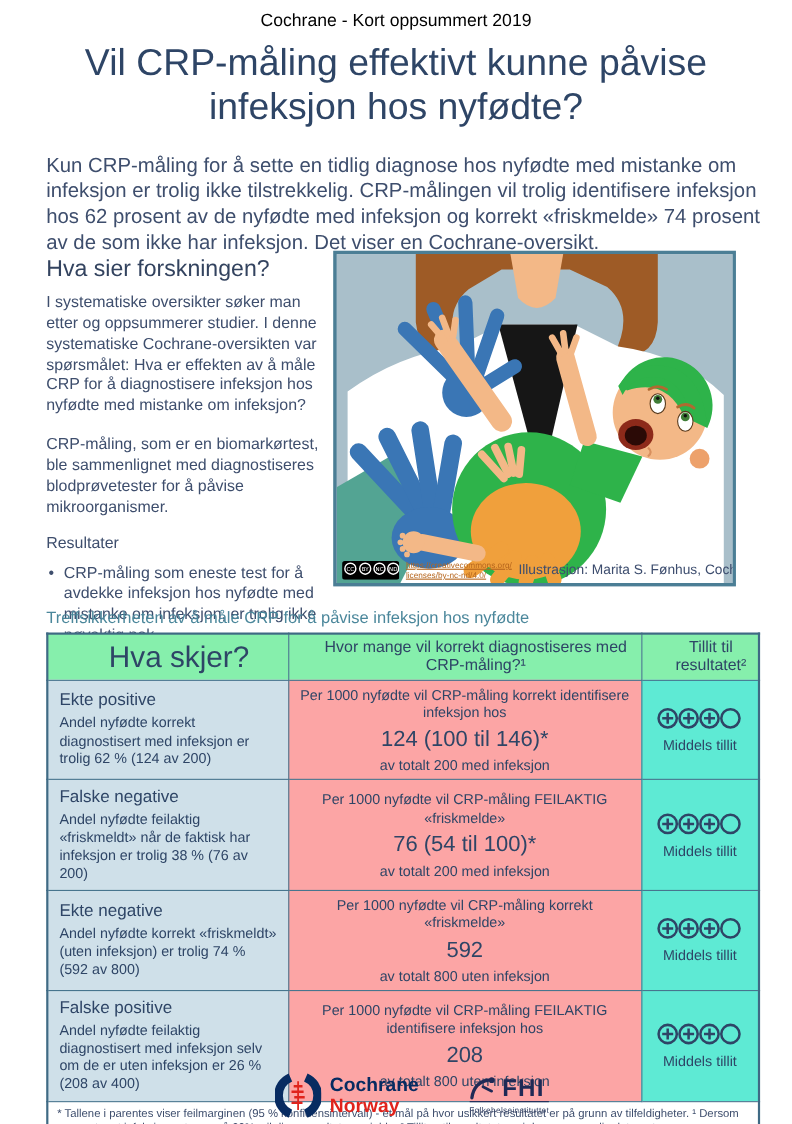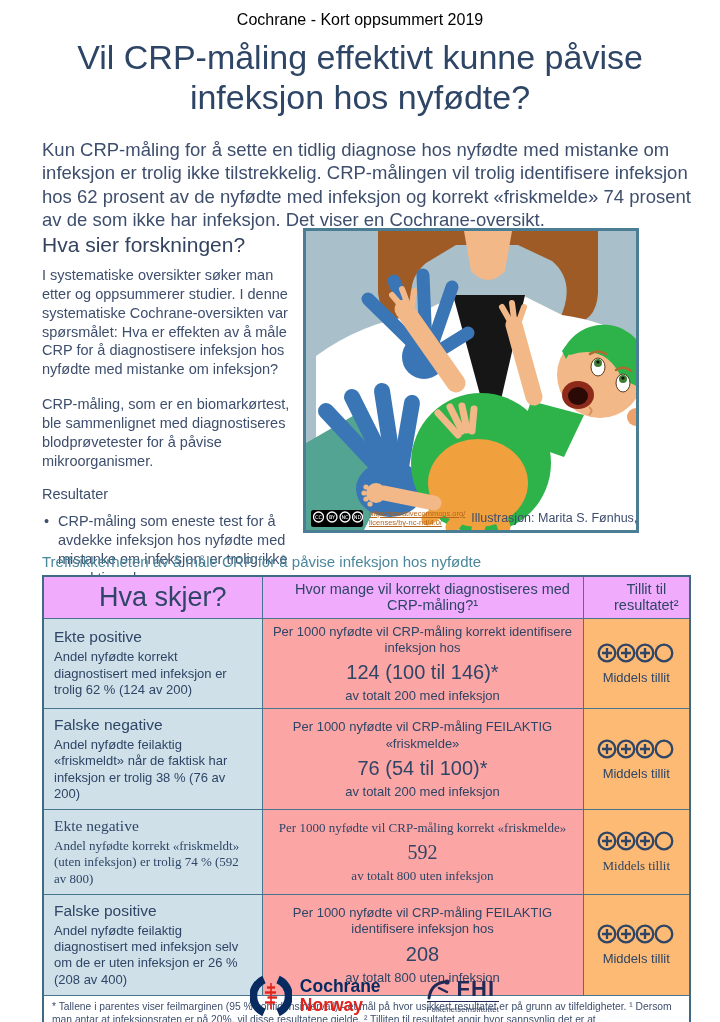--- a/index.html
+++ b/index.html
@@ -15,52 +15,52 @@
             font-size:18.5px; line-height:1.27; color:#3e4e6d; }
 
   .research { position:absolute; top:233px; left:42px; width:262px; }
   .research h2 { font-size:21px; font-weight:400; color:#33435f; margin-bottom:9px; }
   .research p  { font-size:14.5px; line-height:1.3; margin-bottom:16px; }
   .research .results-label { font-size:14.5px; margin-bottom:10px; }
   .research ul { list-style:none; }
   .research li { font-size:14.5px; line-height:1.3; padding-left:16px; position:relative; }
   .research li::before { content:"•"; position:absolute; left:2px; }
 
-  .illustration { position:absolute; top:228px; left:303px; width:336px; height:305px;
+  .illustration { position:absolute; top:228px; left:303px; width:366px; height:305px;
                   border:3px solid #4b7e95; background:#a9bfca; overflow:hidden;
                   box-shadow: inset 0 0 0 1px rgba(255,255,255,.55); }
   .illustration svg.art { position:absolute; top:0; left:0; }
   .ill-caption { position:absolute; left:5px; right:4px; bottom:3px; display:flex;
                  align-items:center; gap:6px; }
   .cc-badge { flex:0 0 auto; }
   .cc-link { font-size:7.5px; line-height:1.2; color:#b5651d; text-decoration:underline;
              flex:0 0 auto; }
   .ill-credit { font-size:12.5px; color:#3d4d6e; white-space:nowrap; }
 
   .table-title { position:absolute; top:553px; left:42px; font-size:15px; color:#4b879b; }
 
   table.results { position:absolute; top:575px; left:42px; width:647px;
                   border-collapse:collapse; table-layout:fixed; }
   table.results td, table.results th { border:1.6px solid #47758e; vertical-align:middle; }
   table.results { border:2px solid #3f6a84; }
   col.c1 { width:219px; } col.c2 { width:321px; } col.c3 { width:107px; }
-  .hdr { background:#f0abfc; height:42px; text-align:center; color:#2e4566; font-weight:400;padding-left:20px; }
+  .hdr { background:#86efac; height:42px; text-align:center; color:#2e4566; font-weight:400;padding-left:20px; }
   .hdr.h1 { font-size:27px; }
   .hdr.h2, .hdr.h3 { font-size:14.5px; line-height:1.15; }
   td.cell-what { background:#cfe0e9; padding:7px 10px; vertical-align:top; }
   .row-label { font-size:15.5px; color:#2e4566; margin-bottom:3px; }
   .row-desc  { font-size:13px; line-height:1.25; color:#2e4566; }
   td.cell-result { background:#fca5a5; text-align:center; padding:5px 8px; color:#2e4566; }
   .cell-intro { font-size:13px; line-height:1.25; }
   .cell-number { font-size:20px; margin:5px 0 4px; }
   .cell-total { font-size:13px; }
-  td.cell-grade { background:#fdba74; text-align:center; color:#2e4566; padding:4px 2px; }
+  td.cell-grade { background:#5eead4; text-align:center; color:#2e4566; padding:4px 2px; }
   .grade { line-height:0; margin-bottom:6px; }
   .grade-label { font-size:13px; }
-  td.r1 { height:82px; } td.r2 { height:82px; } td.r3 { height:66px;font-family:Liberation Serif, serif; } td.r4 { height:80px; }
+  td.r1 { height:82px; } td.r2 { height:82px; } td.r3 { height:66px; } td.r4 { height:80px; }
   td.footnote { padding:4px 8px; font-size:10.3px; line-height:1.3; color:#3e4e6d; background:#fff; }
 
   .logos { position:absolute; top:975px; left:0; width:100%; display:flex;
            justify-content:center; align-items:center; gap:46px; }
   .cochrane-logo { display:flex; align-items:center; gap:8px;padding-left:29px; }
   .cochrane-name { font-size:17.5px; font-weight:bold; color:#072b61; line-height:1.08; }
   .cochrane-sub  { font-size:17.5px; font-weight:bold; color:#e0231c; line-height:1.08; }
   .fhi-logo { display:flex; flex-direction:column; }
   .fhi-top { display:flex; align-items:flex-end; gap:4px; border-bottom:1.5px solid #1f2a56;
              padding-bottom:1px; }

